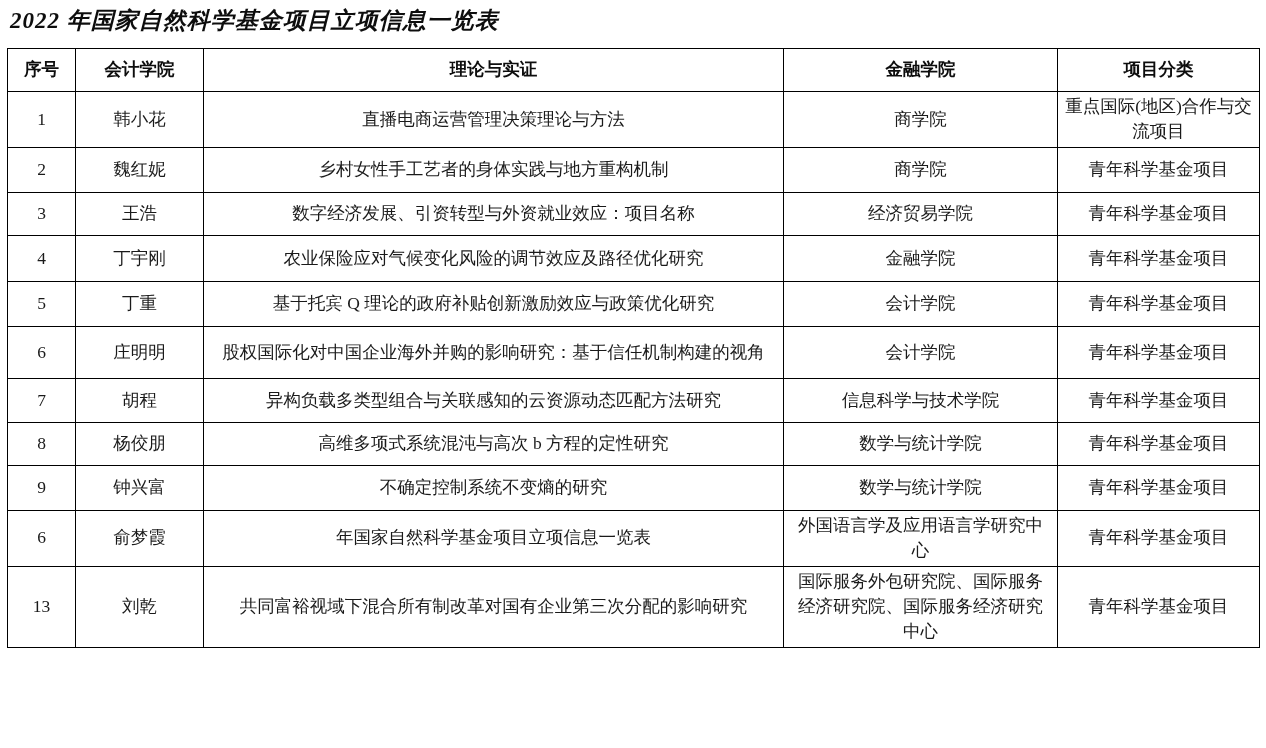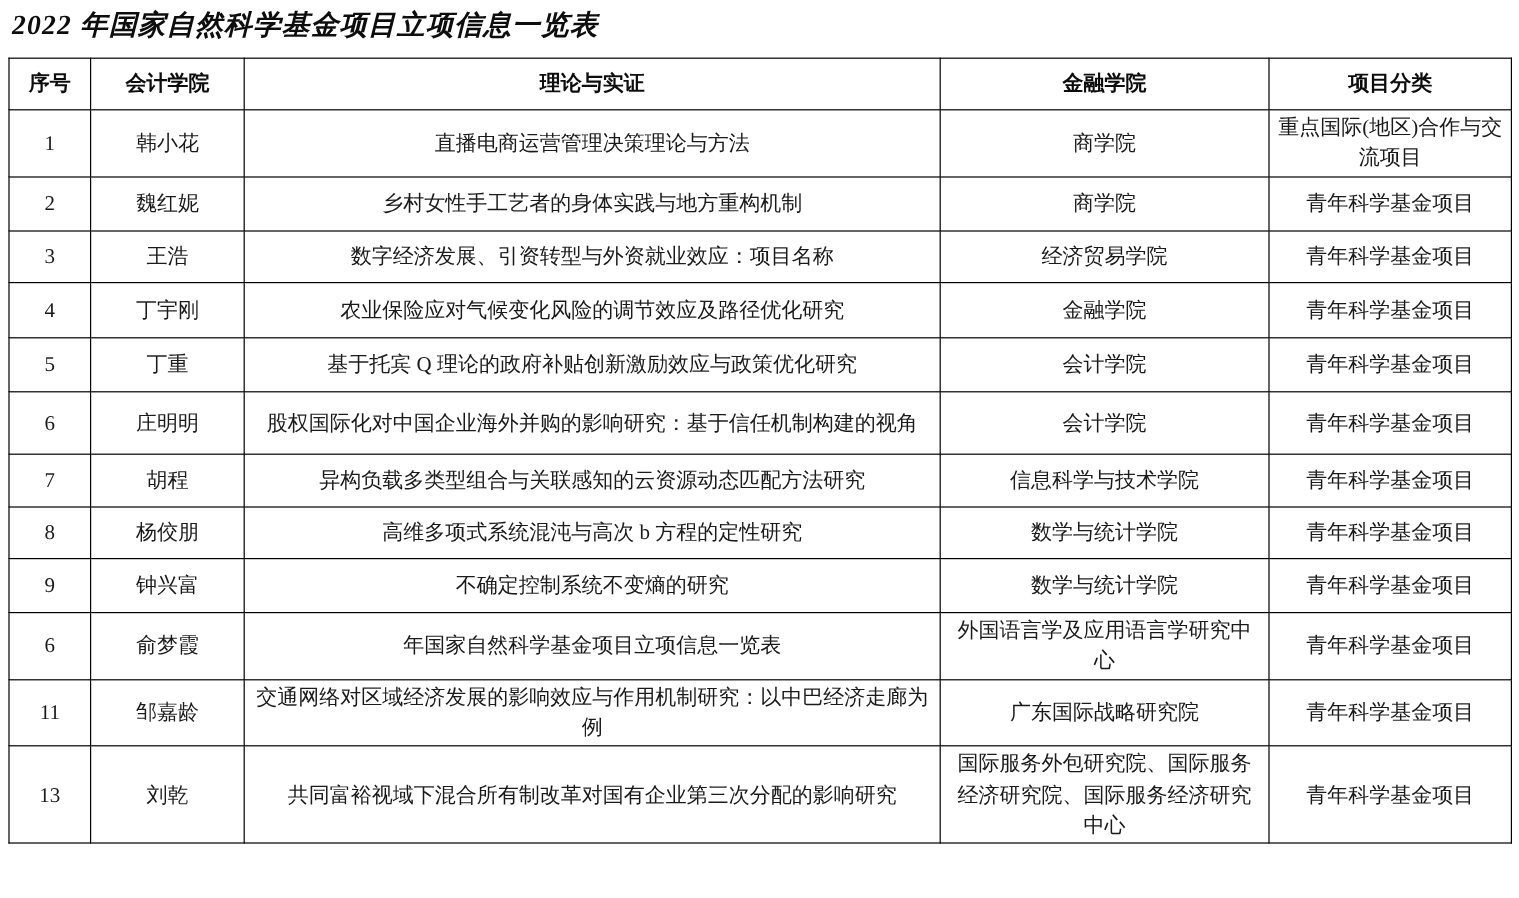--- a/index.html
+++ b/index.html
@@ -158,27 +158,20 @@
           <td>青年科学基金项目</td>
         </tr>
         <tr>
           <td>6</td>
           <td>俞梦霞</td>
           <td>年国家自然科学基金项目立项信息一览表</td>
           <td>外国语言学及应用语言学研究中心</td>
           <td>青年科学基金项目</td>
         </tr>
         <tr>
-          <td>11</td>
-          <td>邹嘉龄</td>
-          <td>交通网络对区域经济发展的影响效应与作用机制研究：以中巴经济走廊为例</td>
-          <td>广东国际战略研究院</td>
-          <td>青年科学基金项目</td>
-        </tr>
-        <tr>
           <td>13</td>
           <td>刘乾</td>
           <td>共同富裕视域下混合所有制改革对国有企业第三次分配的影响研究</td>
           <td>国际服务外包研究院、国际服务经济研究院、国际服务经济研究中心</td>
           <td>青年科学基金项目</td>
         </tr>
       </tbody>
   </table>
 
 </div>

